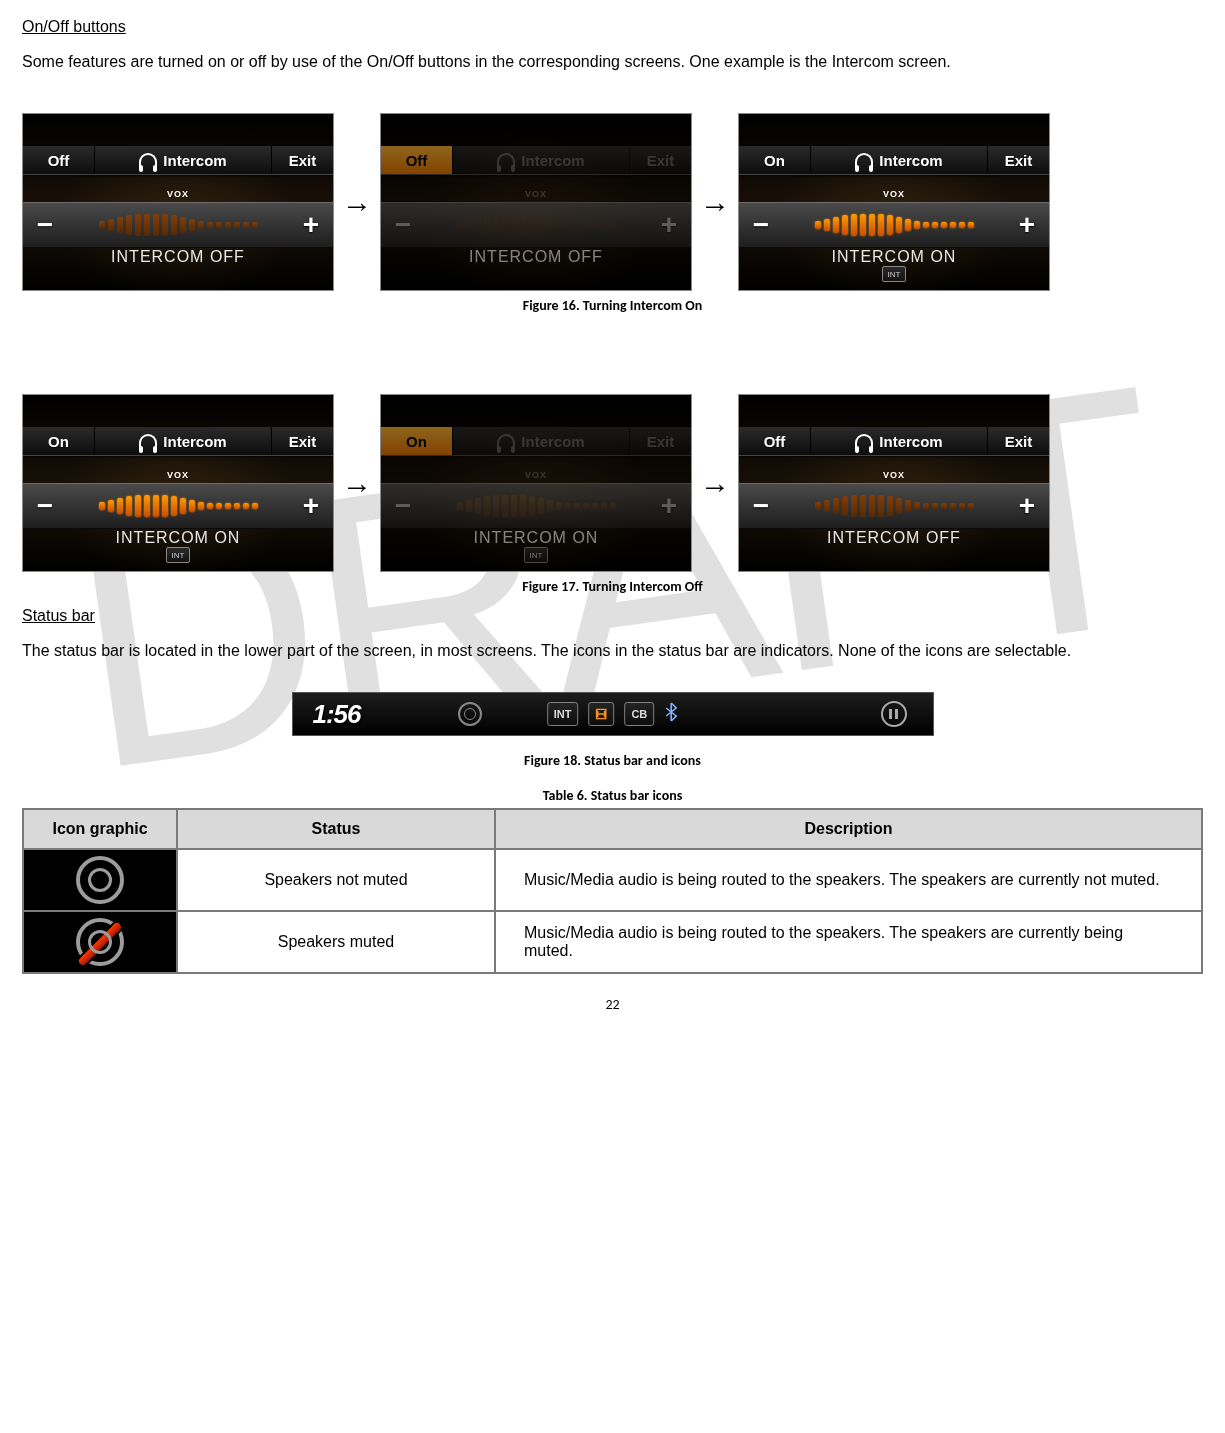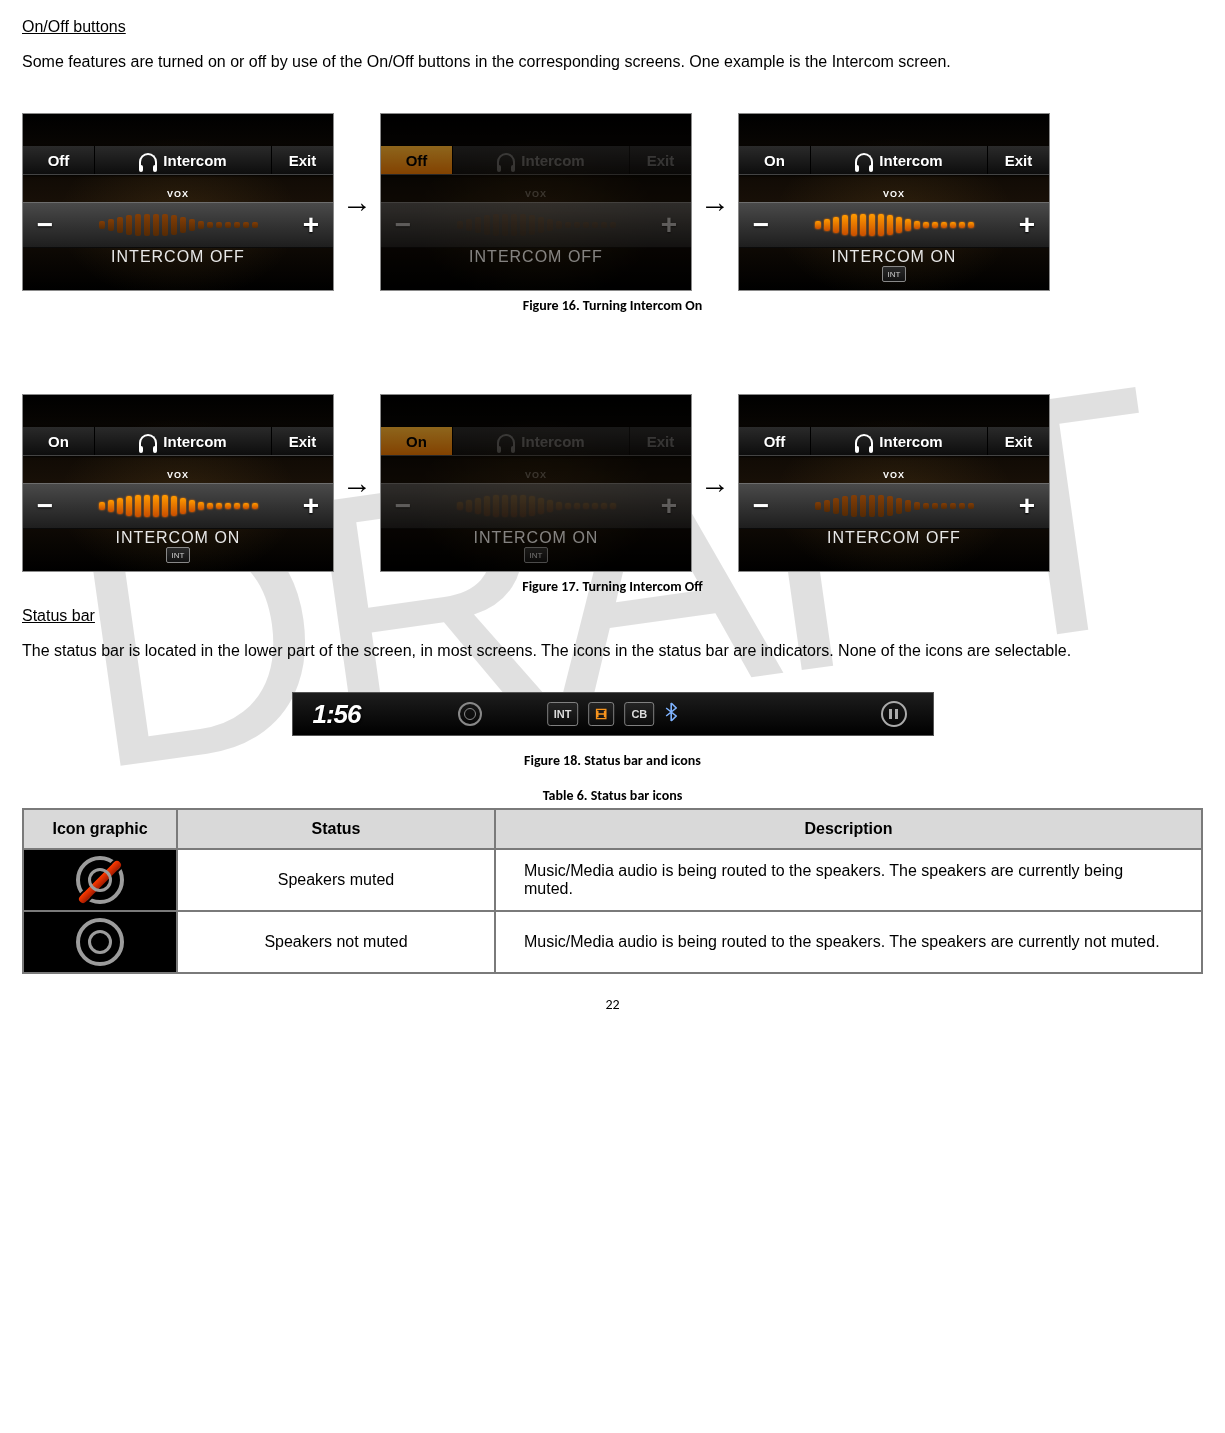--- a/index.html
+++ b/index.html
@@ -630,32 +630,32 @@
 <div class="tbl-caption">Table 6. Status bar icons</div>
 <table class="icons">
   <tbody>
         <tr>
     <th>Icon graphic</th>
     <th>Status</th>
     <th>Description</th>
   </tr>
   <tr>
     <td class="icon-cell">
+            <div class="spk-big"></div>
+          </td>
+    <td class="status-cell">Speakers not muted</td>
+    <td>Music/Media audio is being routed to the speakers. The speakers are currently not muted.</td>
+  </tr>
+  <tr>
+    <td class="icon-cell">
             <div class="spk-big">
               <div class="spk-slash"></div>
             </div>
           </td>
     <td class="status-cell">Speakers muted</td>
     <td>Music/Media audio is being routed to the speakers. The speakers are currently being muted.</td>
   </tr>
-  <tr>
-    <td class="icon-cell">
-            <div class="spk-big"></div>
-          </td>
-    <td class="status-cell">Speakers not muted</td>
-    <td>Music/Media audio is being routed to the speakers. The speakers are currently not muted.</td>
-  </tr>
 </tbody>
     </table>
 
 <div class="page-num">22</div>
 
 </div>
 
 </body></html>

